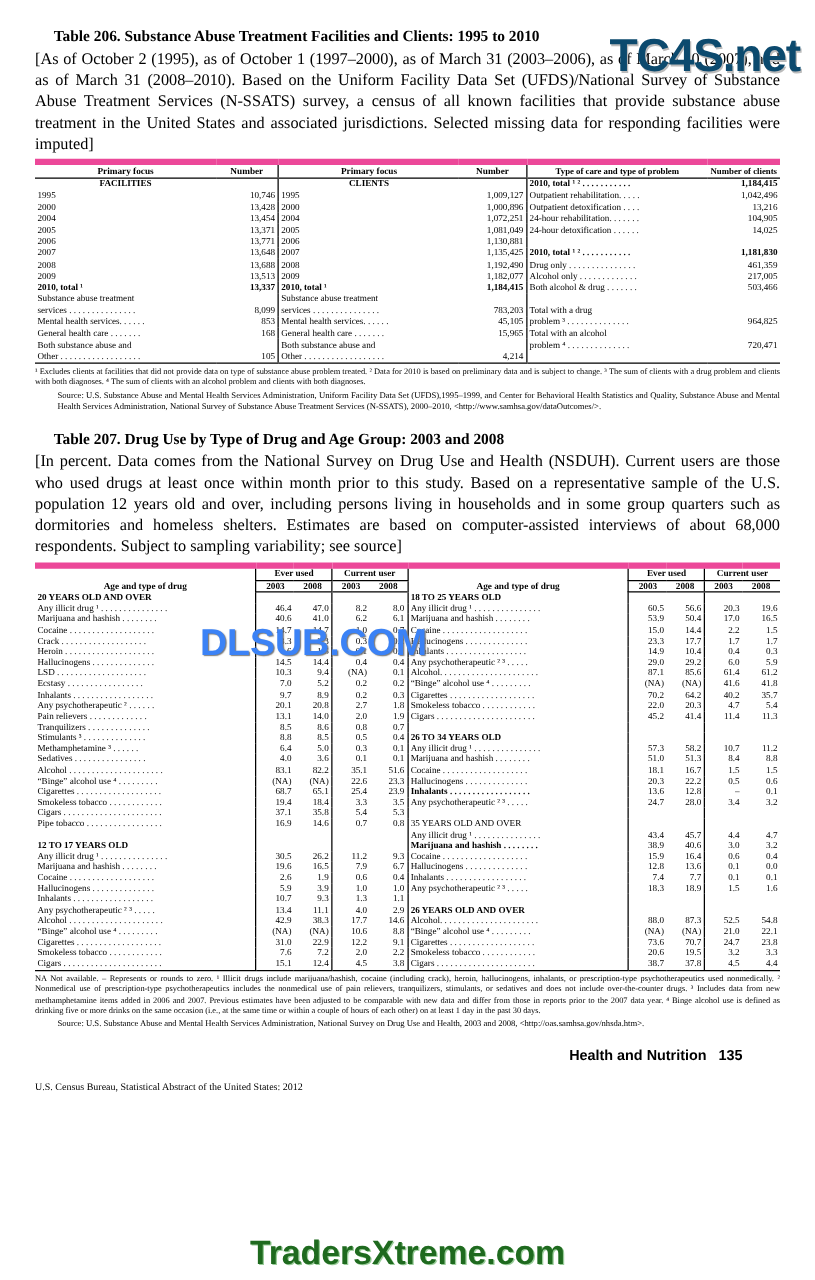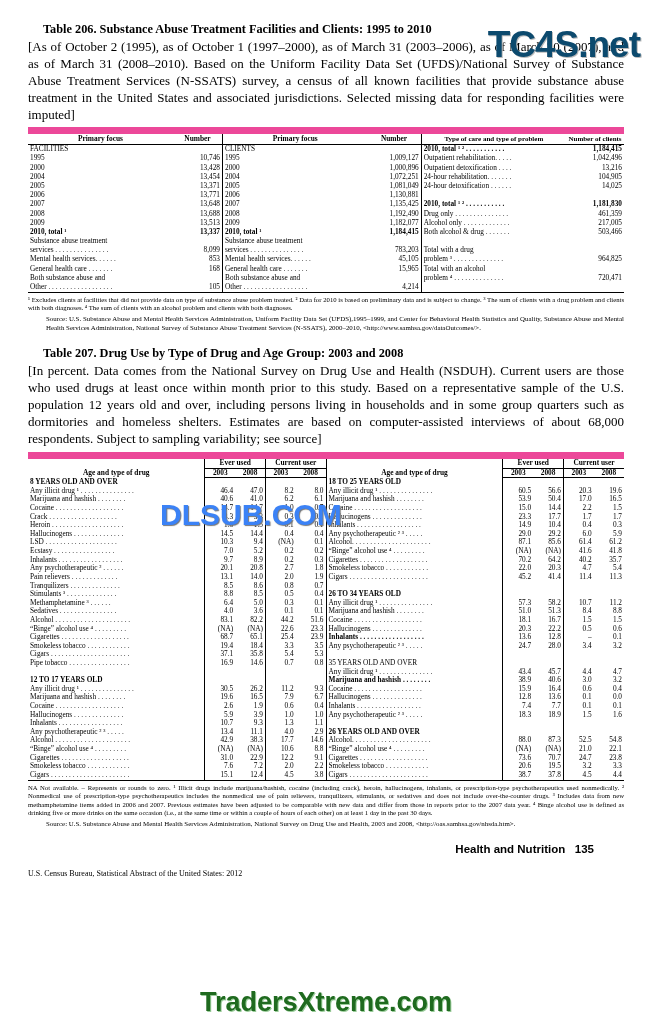--- a/index.html
+++ b/index.html
@@ -63,24 +63,24 @@
     border-collapse:collapse;
     width:100%;
     font-size:7.3px;
     font-family:"Liberation Serif", serif;
   }
   table.data td, table.data th{
     padding:0 2px;
     vertical-align:bottom;
     line-height:1.18;
   }
-  .bt{border-top:7px solid #ec4899;}
+  .bt{border-top:5px solid #ec4899;}
   .bb{border-bottom:1px solid #000;}
   .bl{border-left:1px solid #000;}
-  .ctr{text-align:left;}
+  .ctr{text-align:center;font-weight:bold;}
   .rt{text-align:right;}
   .bold{font-weight:bold;}
   .hdr td{font-weight:bold;text-align:center;font-size:7.4px;padding:2px 2px;}
   .lead{
     position:relative;
     white-space:nowrap;
     overflow:hidden;
   }
   .footnote{
     font-size:6.7px;
@@ -317,21 +317,21 @@
         <td class="bb">2008</td>
         <td class="bb bl">2003</td>
         <td class="bb">2008</td>
         <td class="bb bl">2003</td>
         <td class="bb">2008</td>
         <td class="bb bl">2003</td>
         <td class="bb">2008</td>
       </tr>
 
       <tr>
-        <td class="sec-head">8 YEARS OLD AND OVER</td>
+        <td class="sec-head">20 YEARS OLD AND OVER</td>
         <td class="rt bl"></td>
         <td class="rt"></td>
         <td class="rt bl"></td>
         <td class="rt"></td>
         <td class="bl sec-head">18 TO 25 YEARS OLD</td>
         <td class="rt bl"></td>
         <td class="rt"></td>
         <td class="rt bl"></td>
         <td class="rt"></td>
       </tr>
@@ -512,21 +512,21 @@
         <td class="bl">  Marijuana and hashish . . . . . . . .</td>
         <td class="rt bl">51.0</td>
         <td class="rt">51.3</td>
         <td class="rt bl">8.4</td>
         <td class="rt">8.8</td>
       </tr>
       <tr>
         <td>Alcohol . . . . . . . . . . . . . . . . . . . . .</td>
         <td class="rt bl">83.1</td>
         <td class="rt">82.2</td>
-        <td class="rt bl">44.2</td>
+        <td class="rt bl">35.1</td>
         <td class="rt">51.6</td>
         <td class="bl">  Cocaine . . . . . . . . . . . . . . . . . . .</td>
         <td class="rt bl">18.1</td>
         <td class="rt">16.7</td>
         <td class="rt bl">1.5</td>
         <td class="rt">1.5</td>
       </tr>
       <tr>
         <td>  “Binge” alcohol use ⁴ . . . . . . . . .</td>
         <td class="rt bl">(NA)</td>

